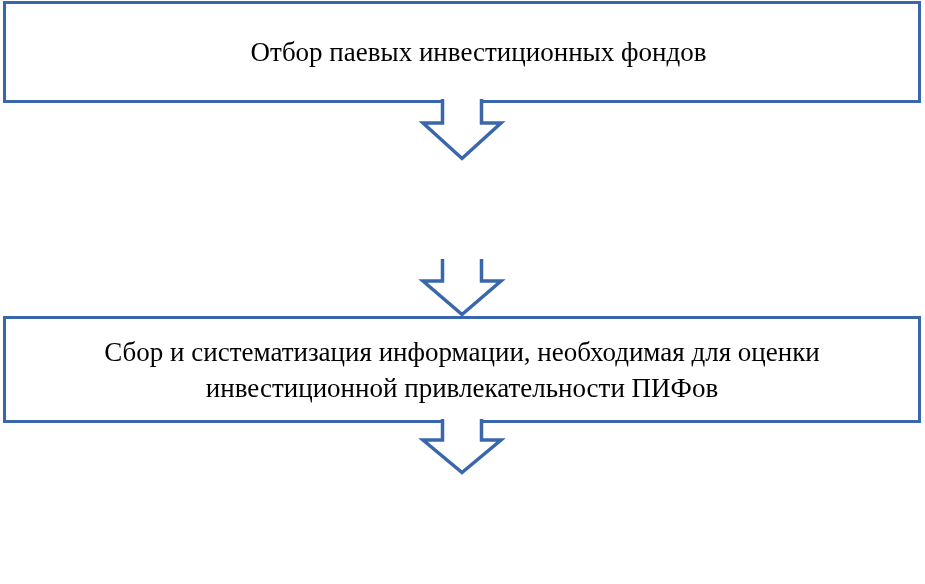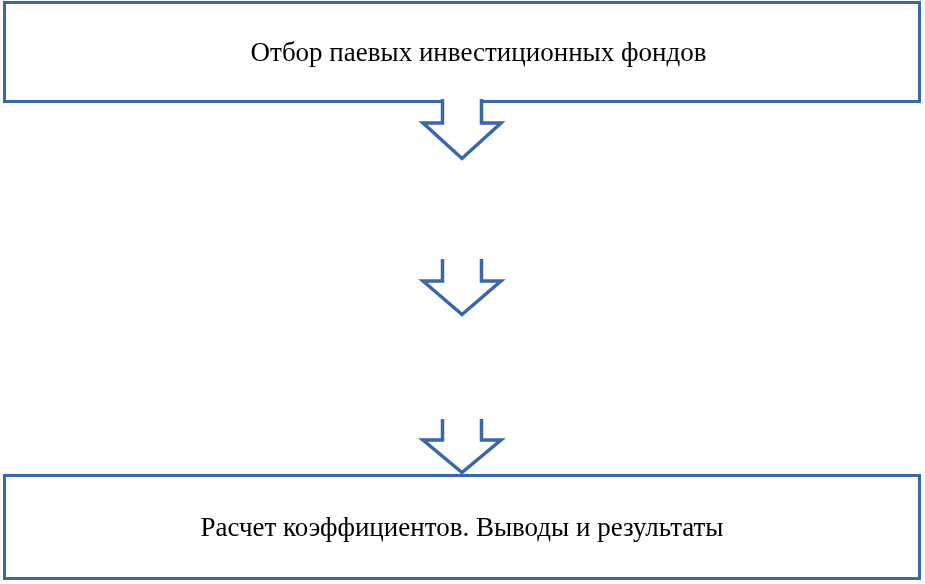--- a/index.html
+++ b/index.html
@@ -65,22 +65,23 @@
 
   <svg class="arrow arrow-1" viewBox="0 0 82 61" preserveAspectRatio="none">
     <path d="M 21.5 0 V 24 H 2 L 41 59.5 L 80 24 H 60.5 V 0"></path>
   </svg>
 
 
   <svg class="arrow arrow-2" viewBox="0 0 82 57" preserveAspectRatio="none">
     <path d="M 21.5 0 V 22 H 2 L 41 55.5 L 80 22 H 60.5 V 0"></path>
   </svg>
 
+  <div class="box box-3">
+    <div class="step-line">Сбор и систематизация информации, необходимая для оценки</div>
+    <div class="step-line">инвестиционной привлекательности ПИФов</div>
+  </div>
 
   <svg class="arrow arrow-3" viewBox="0 0 82 55" preserveAspectRatio="none">
     <path d="M 21.5 0 V 21 H 2 L 41 53.5 L 80 21 H 60.5 V 0"></path>
   </svg>
 
-  <div class="box box-4">
-    <div class="step-line">Расчет коэффициентов. Выводы и результаты</div>
-  </div>
 
 </div>
 
 </body></html>

